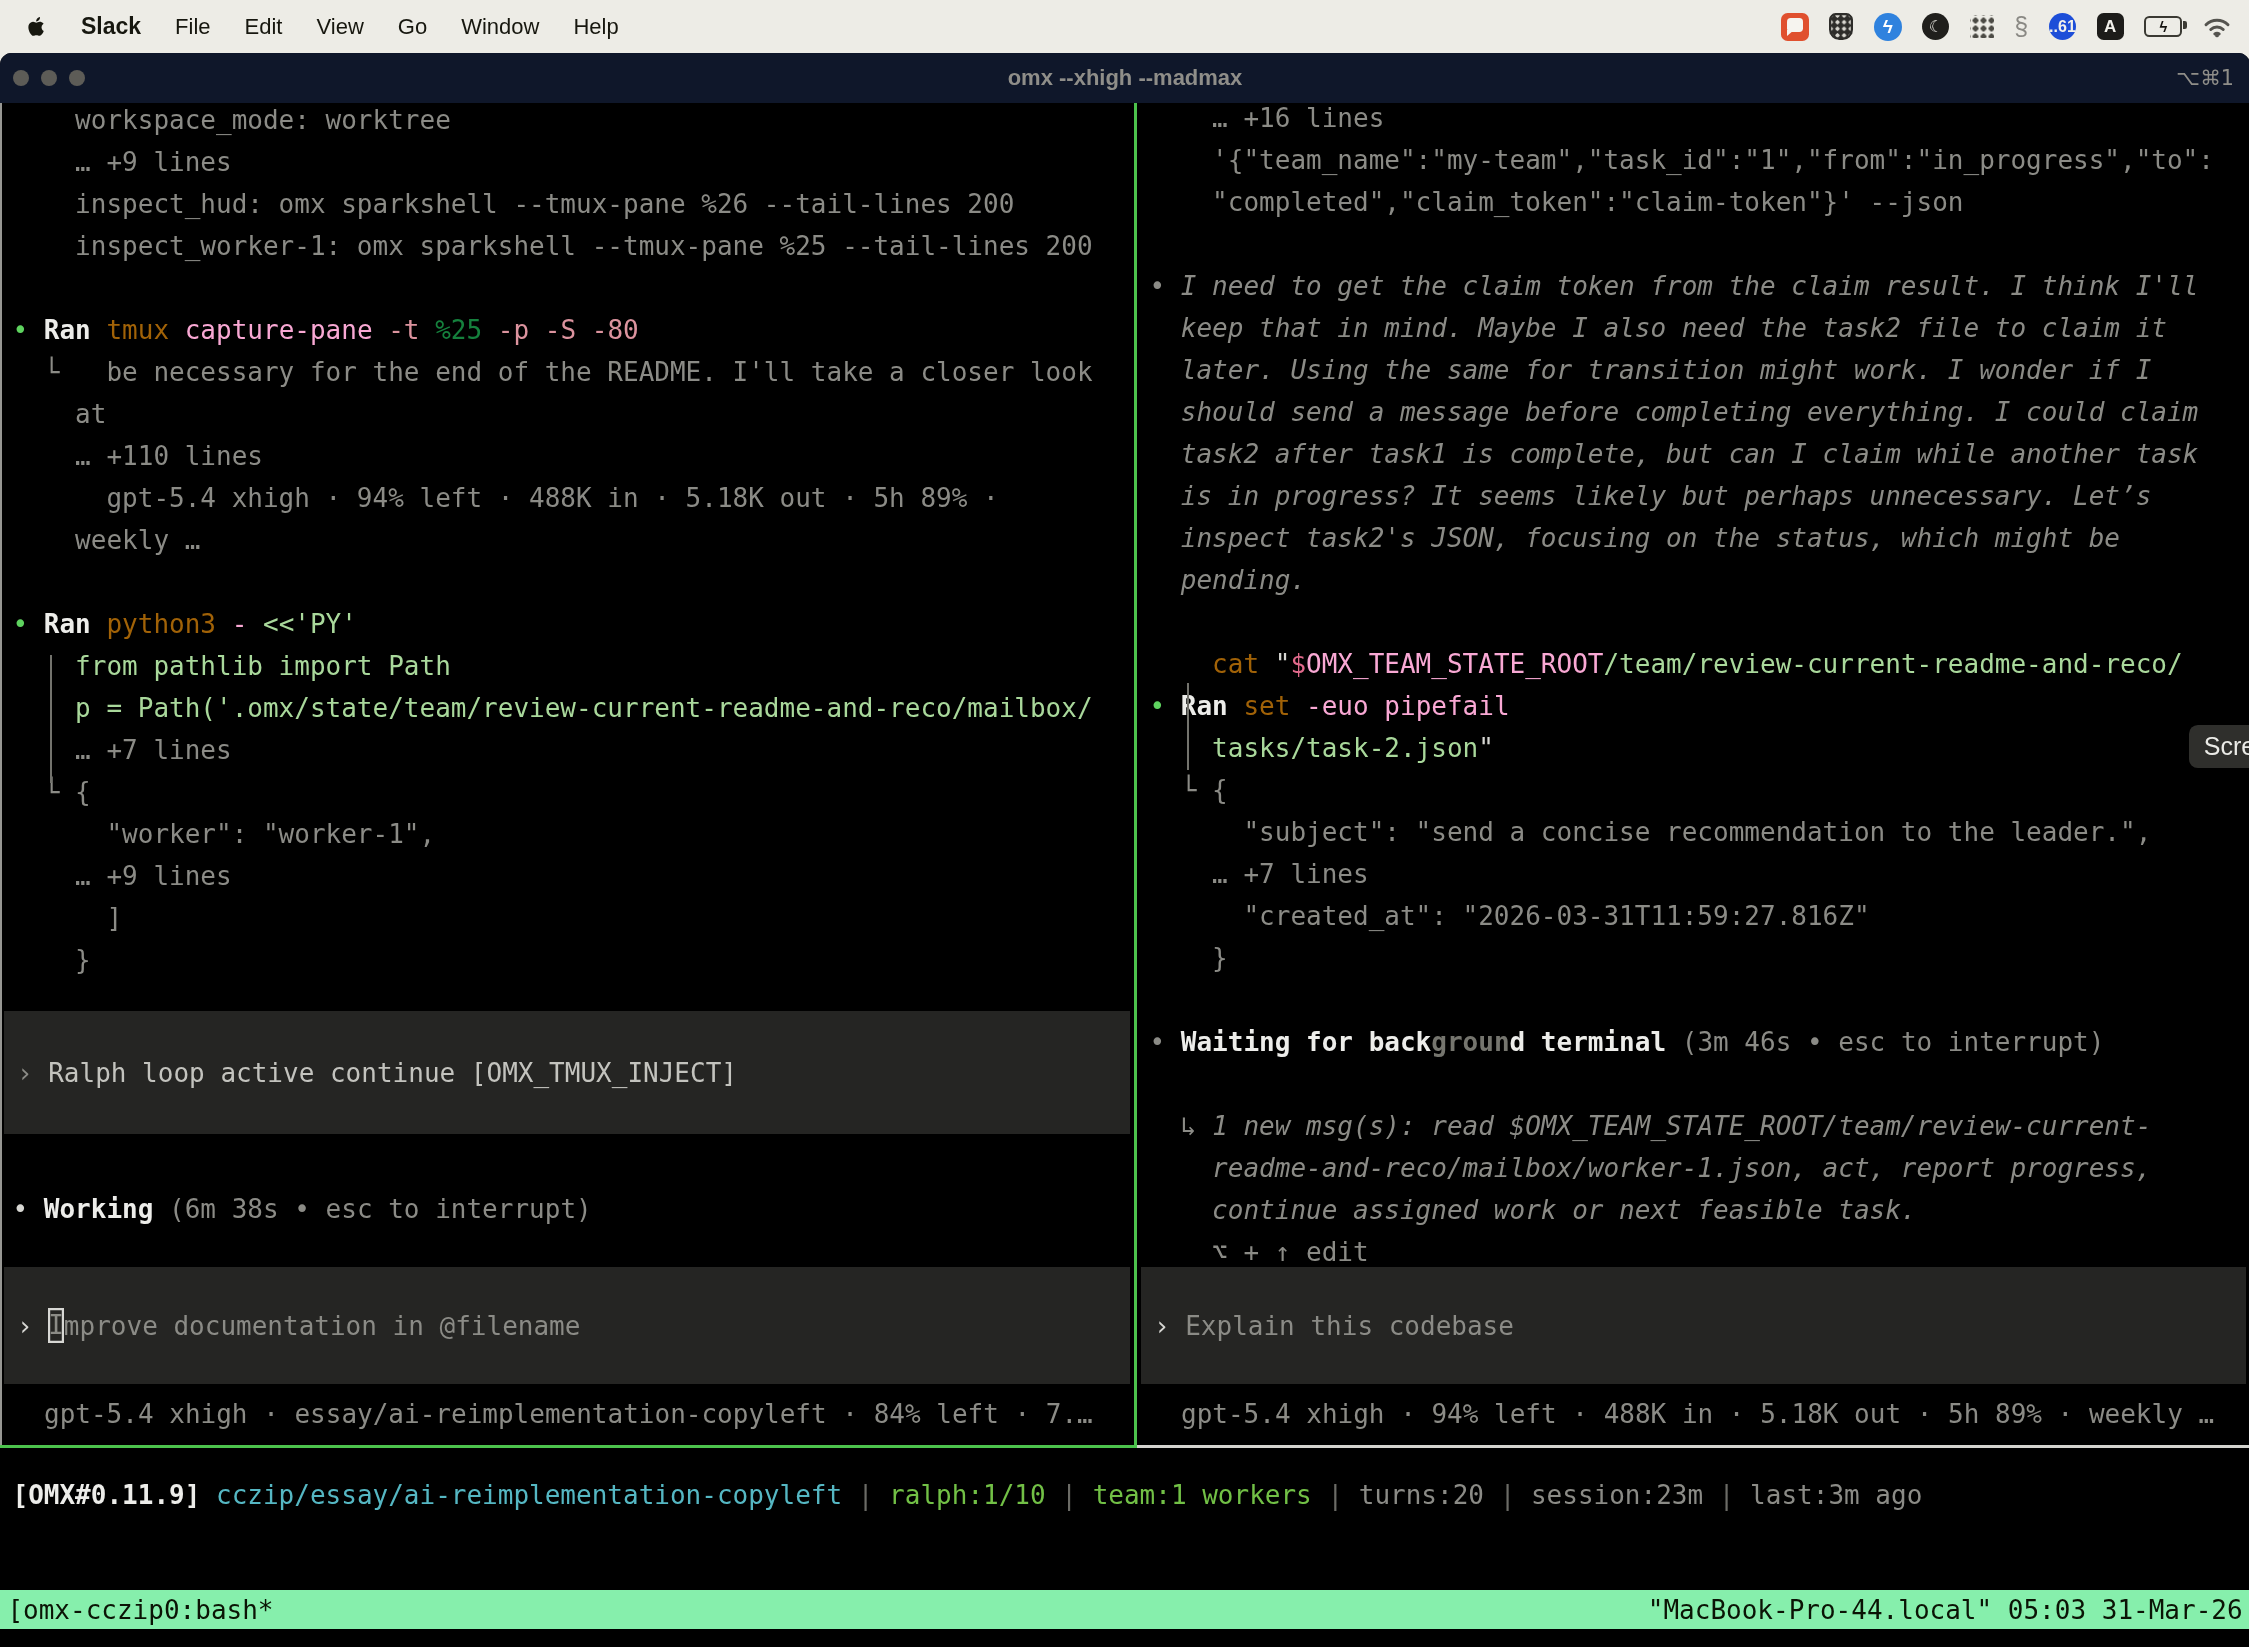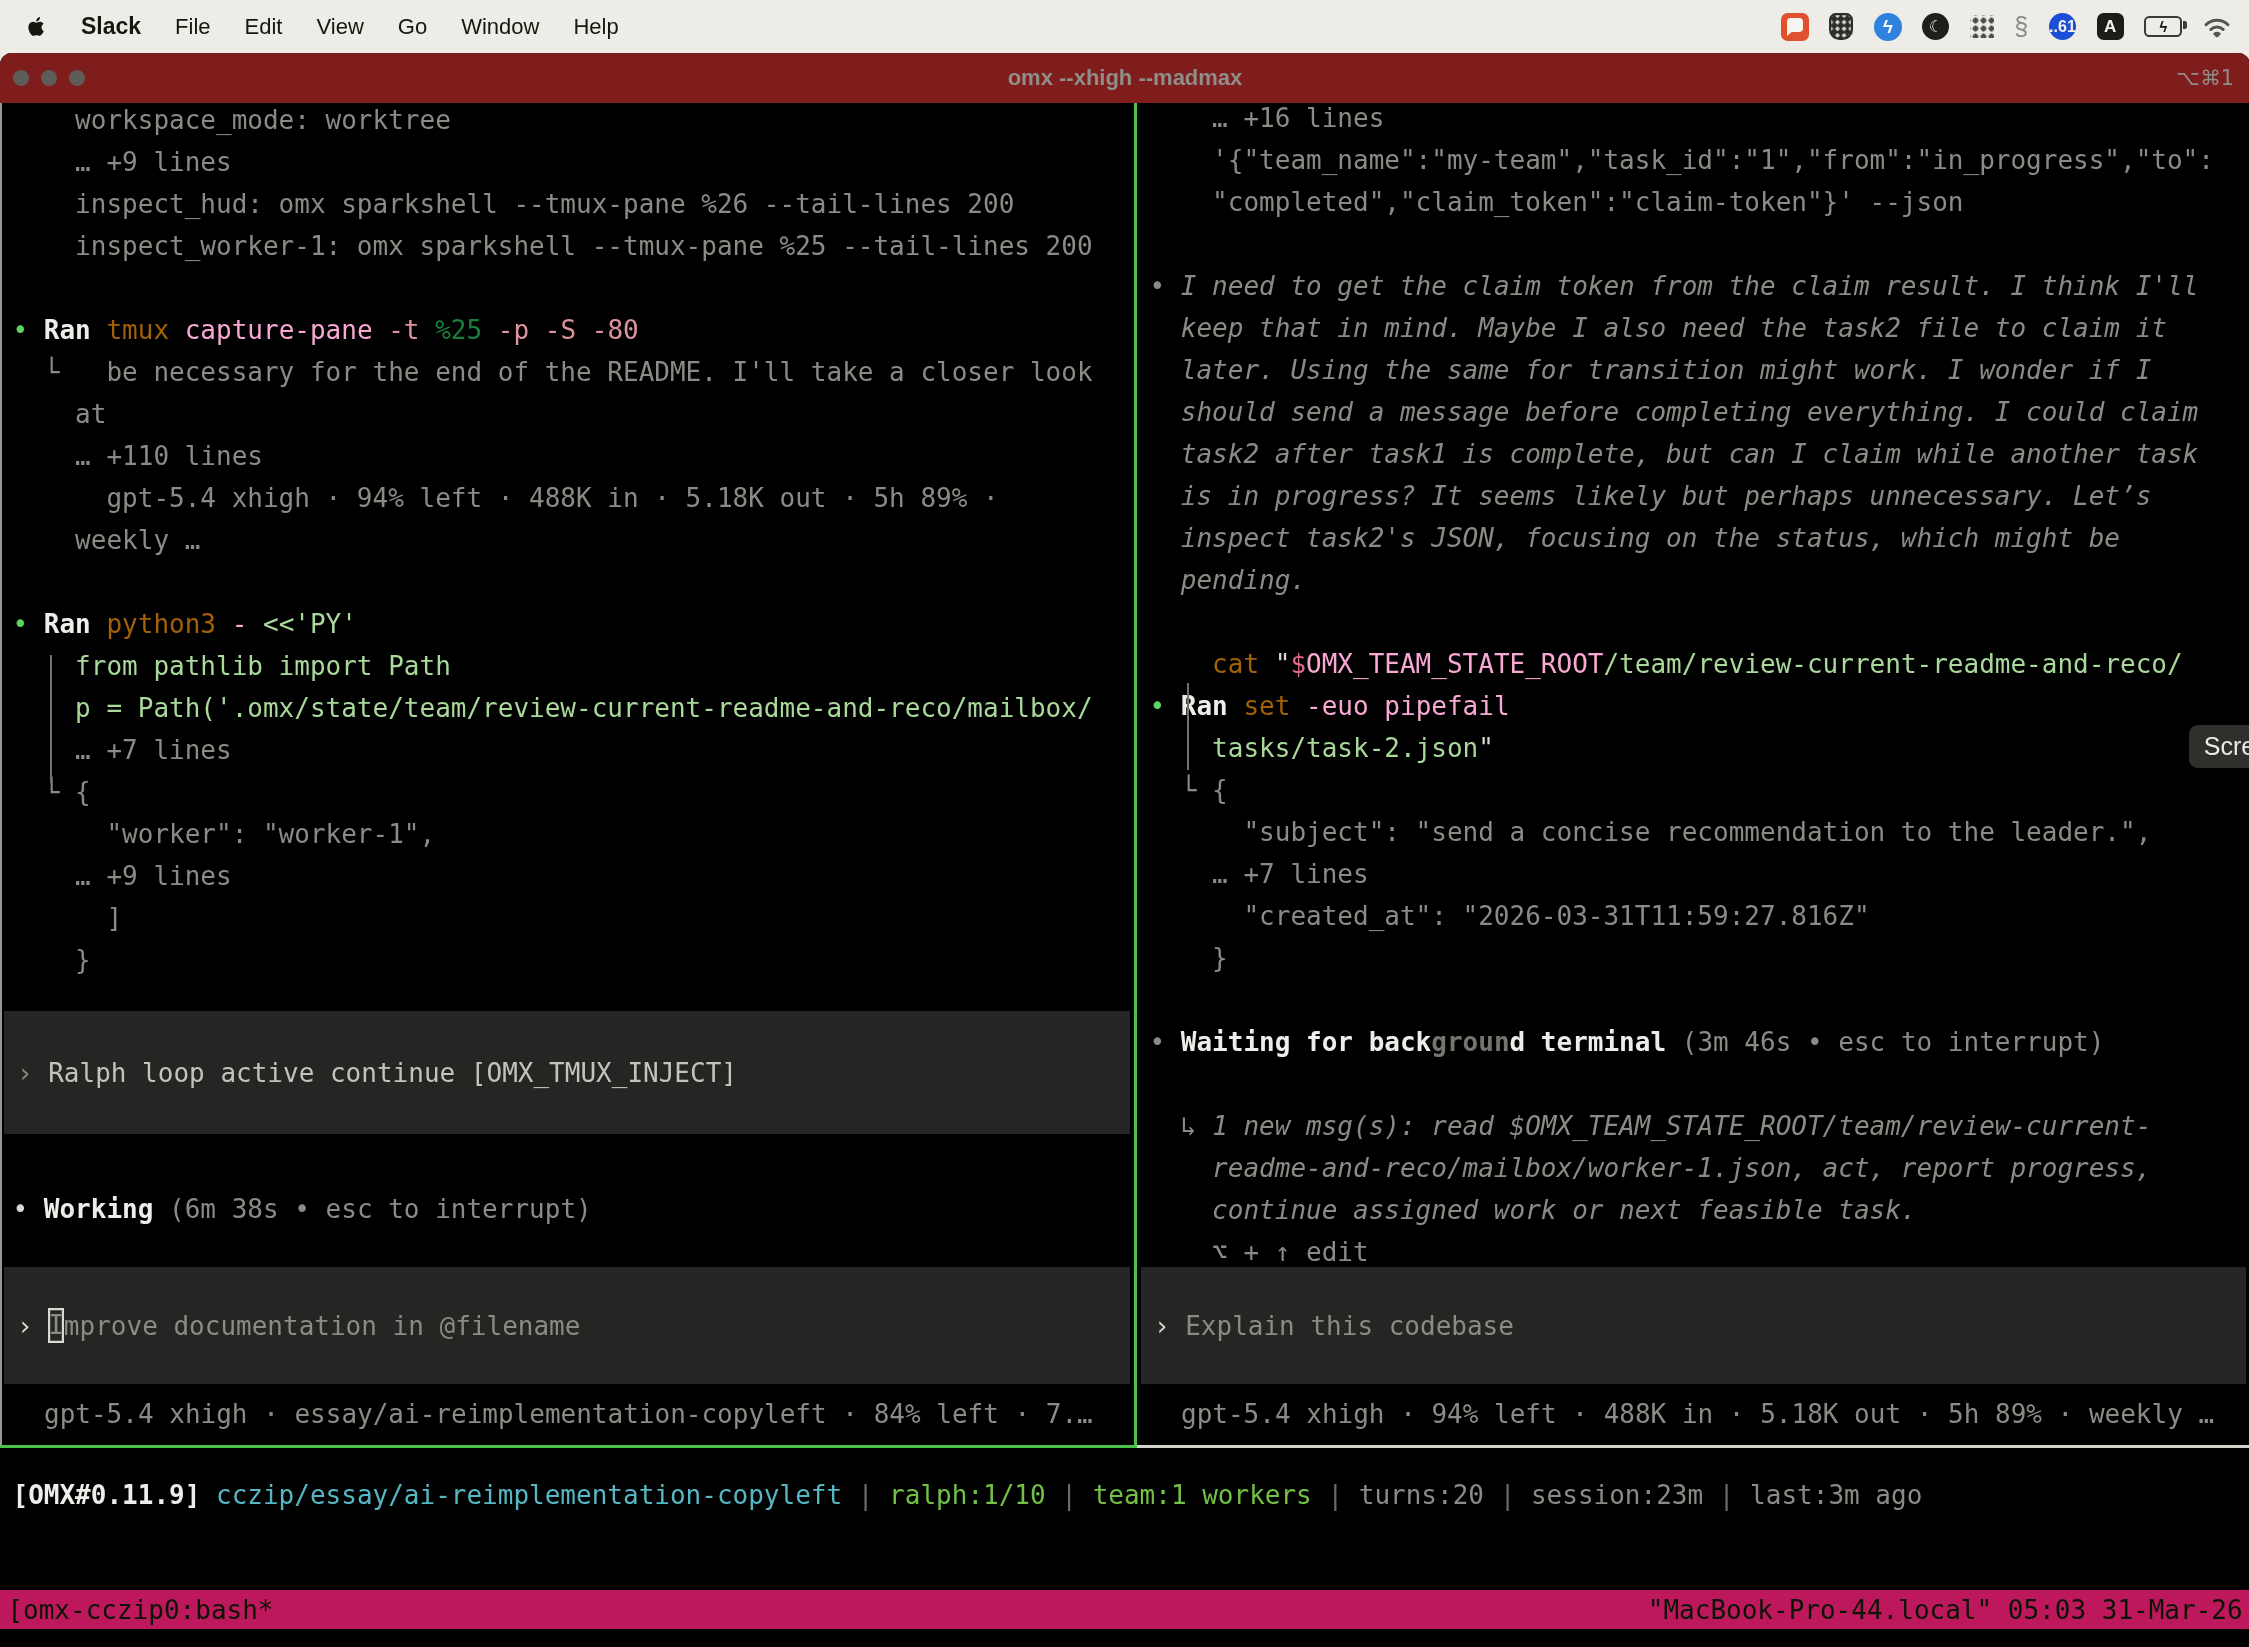--- a/index.html
+++ b/index.html
@@ -24,21 +24,21 @@
   .icon-dots{width:23.6px;height:23.6px;background-image:radial-gradient(circle,#4c4b45 2.6px,transparent 3px);background-size:8px 8px;background-position:1.5px 1.5px;}
   .icon-squiggle{color:#8a8984;font-size:25px;}
   .icon-badge{width:27px;height:27px;border-radius:50%;background:#1d4ed8;color:#f2f1ec;font-size:16px;font-weight:bold;letter-spacing:0;}
   .icon-akey{width:27px;height:27px;border-radius:6.6px;background:#1d1c1a;color:#f2f1ec;font-size:17px;font-weight:bold;}
   .icon-battery{position:relative;width:34px;height:17.7px;border:2.2px solid #3b3a33;border-radius:5.2px;color:#141310;font-size:14.8px;font-weight:bold;}
   .icon-battery::after{content:"";position:absolute;right:-6.6px;top:3.7px;width:3.7px;height:7.4px;background:#3b3a33;border-radius:0 2.2px 2.2px 0;}
   .icon-wifi svg{display:block;}
 
   
   .window{position:absolute;top:53px;left:0;right:0;bottom:0;background:#000;border-radius:11.8px 11.8px 0 0;overflow:hidden;}
-  .titlebar{position:absolute;top:0;left:0;right:0;height:50px;background:#7f1d1d;display:flex;align-items:center;}
+  .titlebar{position:absolute;top:0;left:0;right:0;height:50px;background:#0f172a;display:flex;align-items:center;}
   .tl-group{display:flex;align-items:center;padding-left:13.3px;gap:11.8px;position:relative;z-index:2;}
   .tl{width:16px;height:16px;border-radius:50%;background:#5d5c57;}
   .win-title{position:absolute;left:0;right:0;text-align:center;color:#8f8e89;font-family:"Liberation Sans",sans-serif;font-size:22px;font-weight:600;}
   .win-shortcut{position:absolute;right:16px;color:#8f8e89;font-family:"DejaVu Sans",sans-serif;font-size:20.7px;}
 
   
   .terminal{position:absolute;top:50px;left:0;right:0;bottom:0;background:#000;font-size:26px;}
   .pane{position:absolute;top:0;height:1342px;overflow:hidden;}
   .pane-left{left:0;width:1134px;}
   .pane-right{left:1137px;width:1113px;}
@@ -78,21 +78,21 @@
   .edge-r{position:absolute;right:0;top:0;width:1.5px;height:1342px;background:#c9c9c4;opacity:.75;}
   .divider-v{position:absolute;left:1134px;top:0;width:3px;height:1342px;background:#4cc24c;}
   .border-bl{position:absolute;left:0;top:1342px;width:1137px;height:3px;background:#4cc24c;}
   .border-br{position:absolute;left:1137px;top:1342px;width:1113px;height:3px;background:#d4d4cf;}
 
   .hud{position:absolute;left:12.5px;top:1377px;white-space:pre;}
 
   .tooltip{position:absolute;left:2189px;top:622px;height:43px;background:#2f2f2c;border-radius:8.9px;
     color:#ebebe7;font-family:"Liberation Sans",sans-serif;font-size:25px;line-height:43px;padding:0 14.8px;width:96px;}
 
-  .tmuxbar{position:absolute;left:0;right:0;top:1487px;height:39px;background:#be185d;color:#0b1405;
+  .tmuxbar{position:absolute;left:0;right:0;top:1487px;height:39px;background:#86efac;color:#0b1405;
     display:flex;align-items:center;justify-content:space-between;padding:0 7.4px;white-space:pre;font-size:26px;}
 </style>
 </head>
 <body>
 
 <div class="menubar">
   <div class="menu-left">
     <span class="apple-logo">
         <svg width="19" height="23.6" viewBox="0 0 26 32">
           <path fill="#17170f" d="M18.5 16.9c0-3.4 2.8-5 2.9-5.1-1.6-2.3-4-2.6-4.9-2.7-2.1-.2-4.1 1.2-5.1 1.2-1 0-2.7-1.2-4.4-1.2C4.8 9.2 2.7 10.4 1.6 12.3c-2.3 3.9-.6 9.7 1.6 12.9 1.1 1.6 2.4 3.3 4.1 3.2 1.6-.1 2.2-1 4.2-1s2.5 1 4.3 1c1.8 0 2.9-1.6 4-3.1 1.2-1.8 1.7-3.5 1.8-3.6-.1-.1-3.1-1.3-3.1-4.8zM15.1 6.7c.9-1.1 1.5-2.6 1.3-4.1-1.3.1-2.9.9-3.8 2-0.8 1-1.6 2.5-1.4 4 1.5.1 3-.8 3.9-1.9z"></path>

